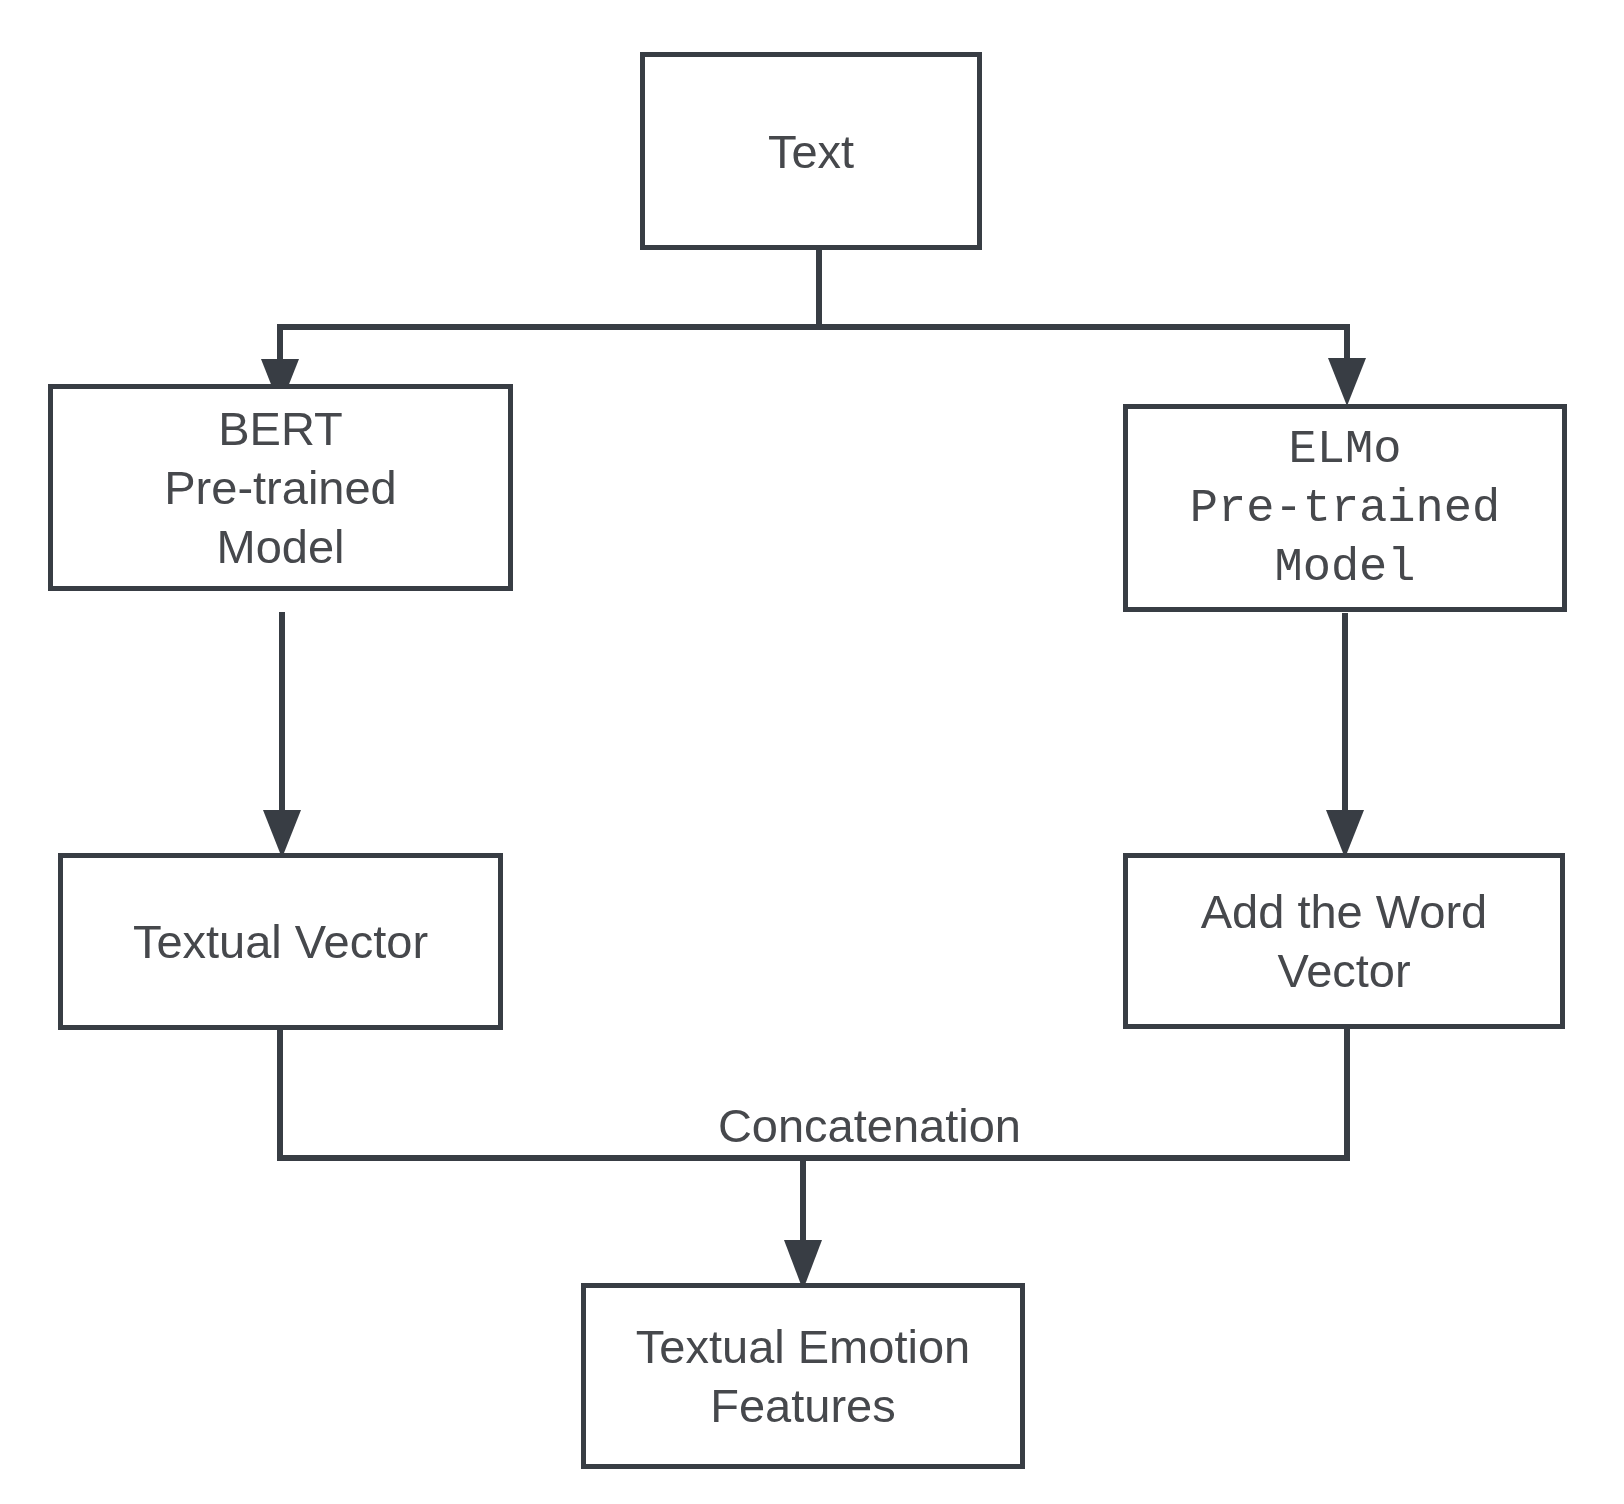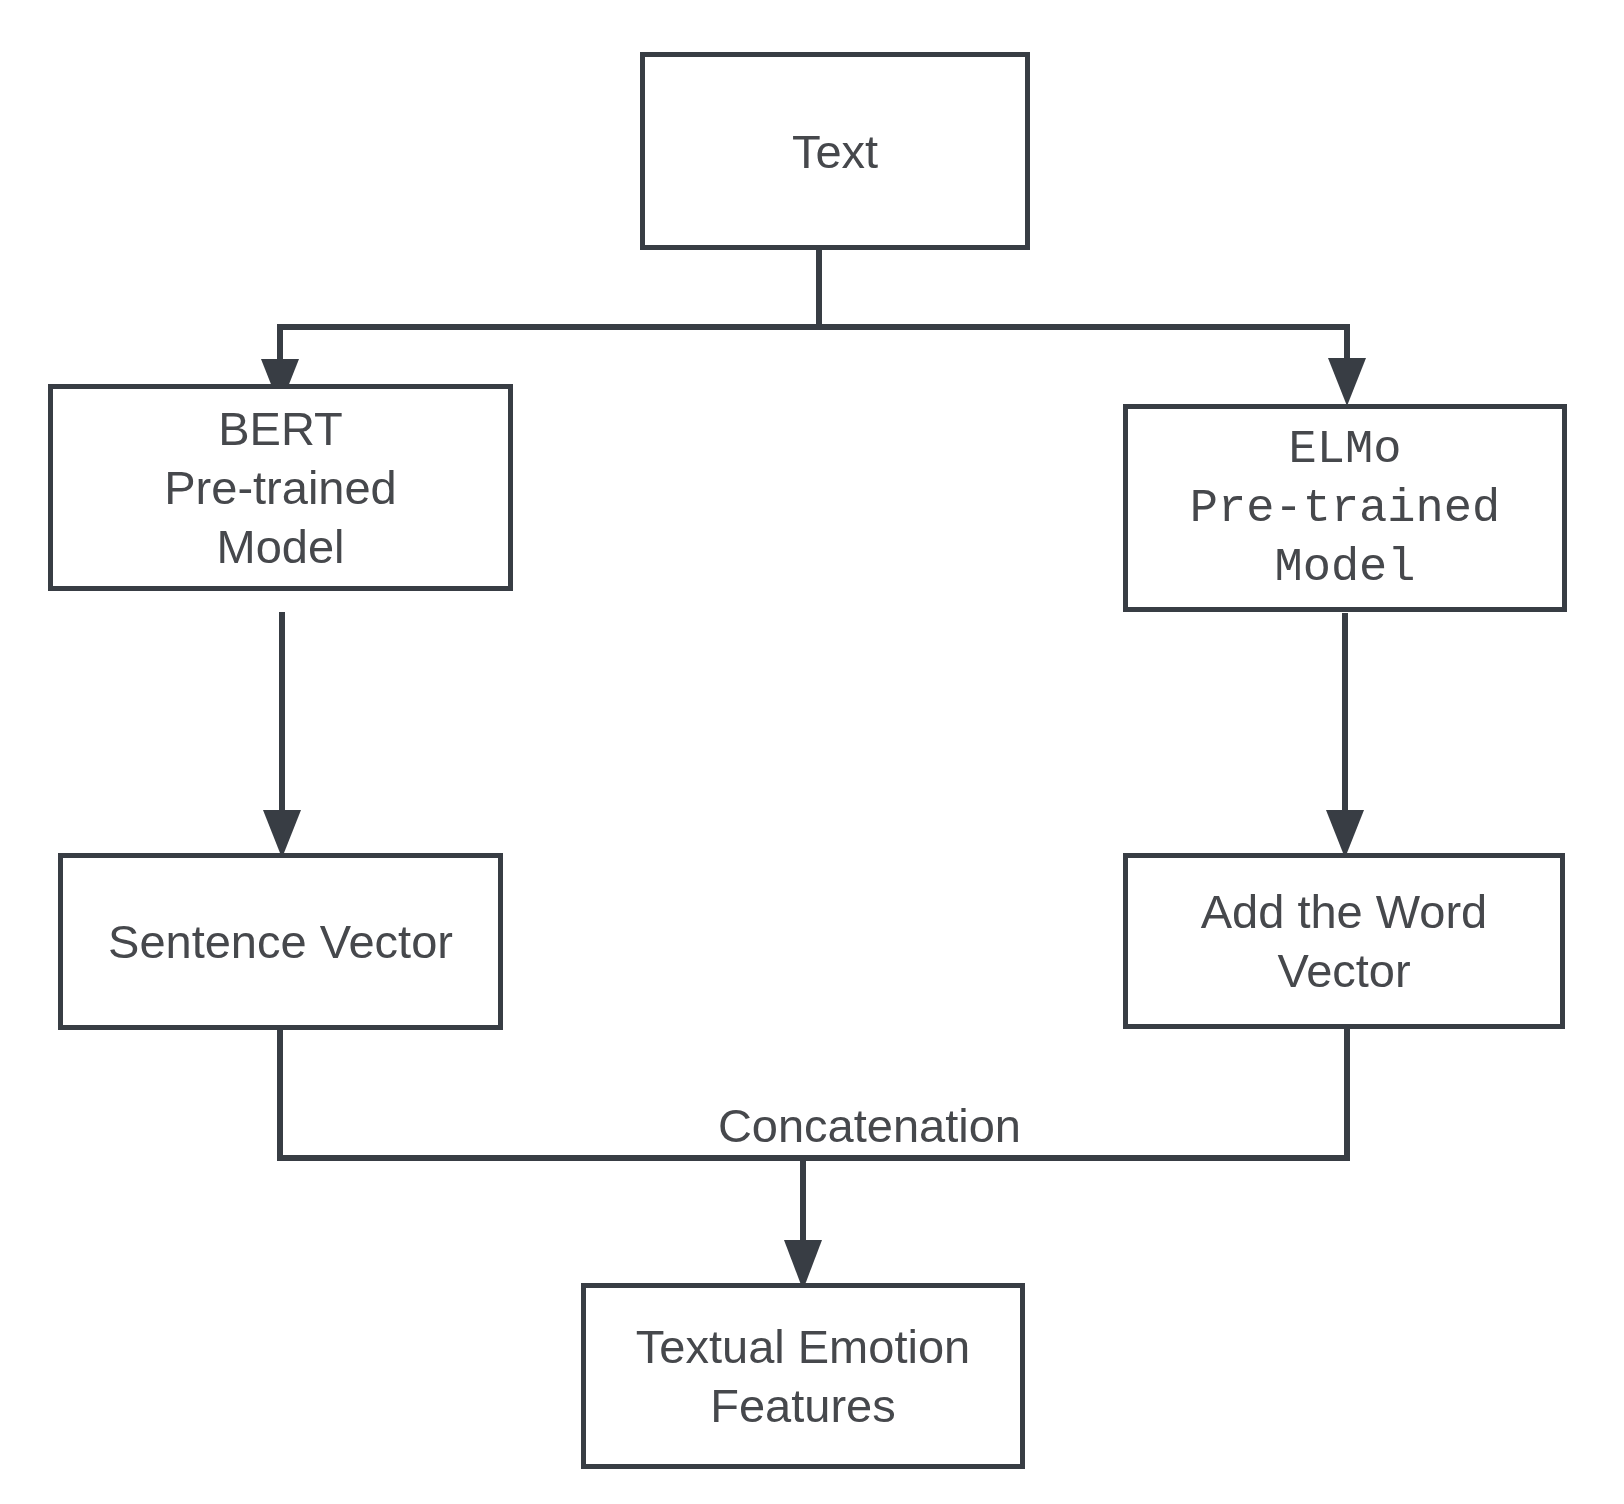--- a/index.html
+++ b/index.html
@@ -42,21 +42,21 @@
     align-items: center;
     justify-content: center;
   }
   .node-label {
     white-space: pre-line;
     text-align: center;
     font-size: 47px;
     line-height: 59px;
     color: var(--text);
   }
-  #node-text            { left: 640px;  top: 52px;   width: 390px; height: 198px; }
+  #node-text            { left: 640px;  top: 52px;   width: 342px; height: 198px; }
   #node-bert            { left: 48px;   top: 384px;  width: 465px; height: 207px; }
   #node-elmo            { left: 1123px; top: 404px;  width: 444px; height: 208px; font-family: Liberation Mono, monospace; }
   #node-sentence-vector { left: 58px;   top: 853px;  width: 445px; height: 177px; }
   #node-add-word-vector { left: 1123px; top: 853px;  width: 442px; height: 176px; }
   #node-features        { left: 581px;  top: 1283px; width: 444px; height: 186px; }
   .edge-label {
     position: absolute;
     left: 621px;
     top: 1100px;
     width: 400px;
@@ -100,21 +100,21 @@
 Model</span>
   </div>
 
   <div class="node" id="node-elmo">
     <span class="node-label">ELMo
 Pre-trained
 Model</span>
   </div>
 
   <div class="node" id="node-sentence-vector">
-    <span class="node-label">Sentence Vector</span>
+    <span class="node-label">Textual Vector</span>
   </div>
 
   <div class="node" id="node-add-word-vector">
     <span class="node-label">Add the Word
 Vector</span>
   </div>
 
   <div class="node" id="node-features">
     <span class="node-label">Textual Emotion
 Features</span>

